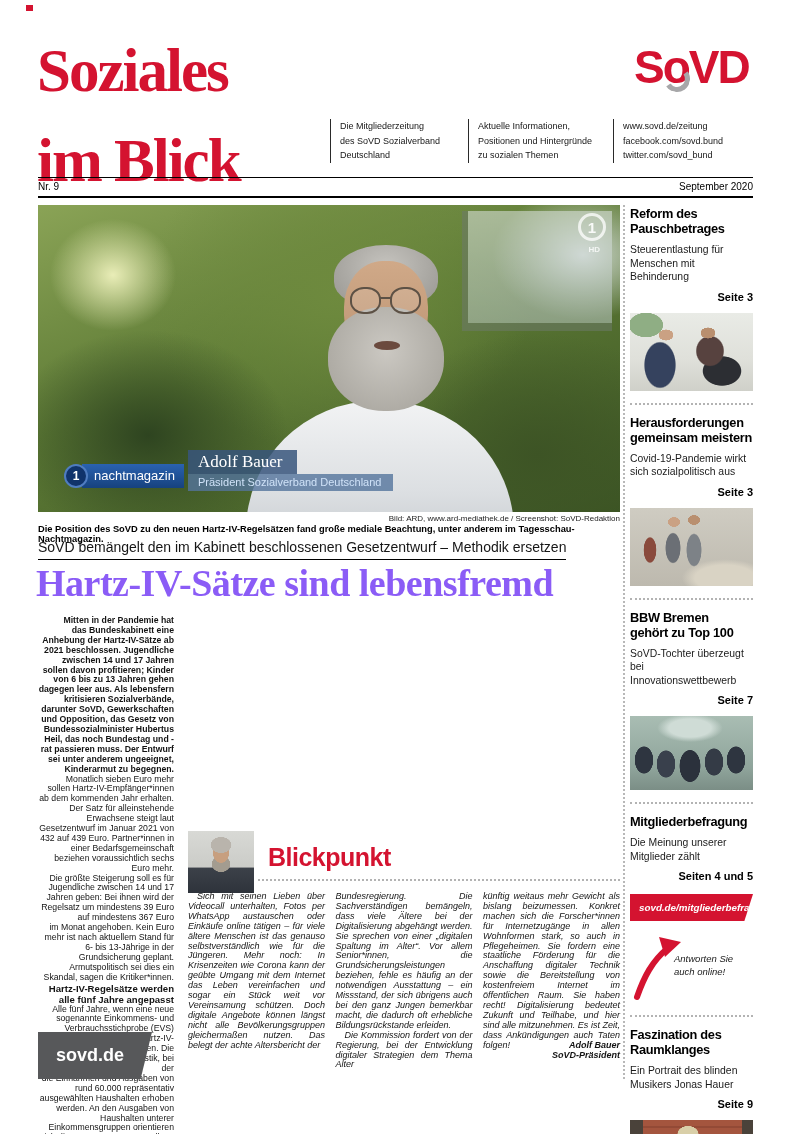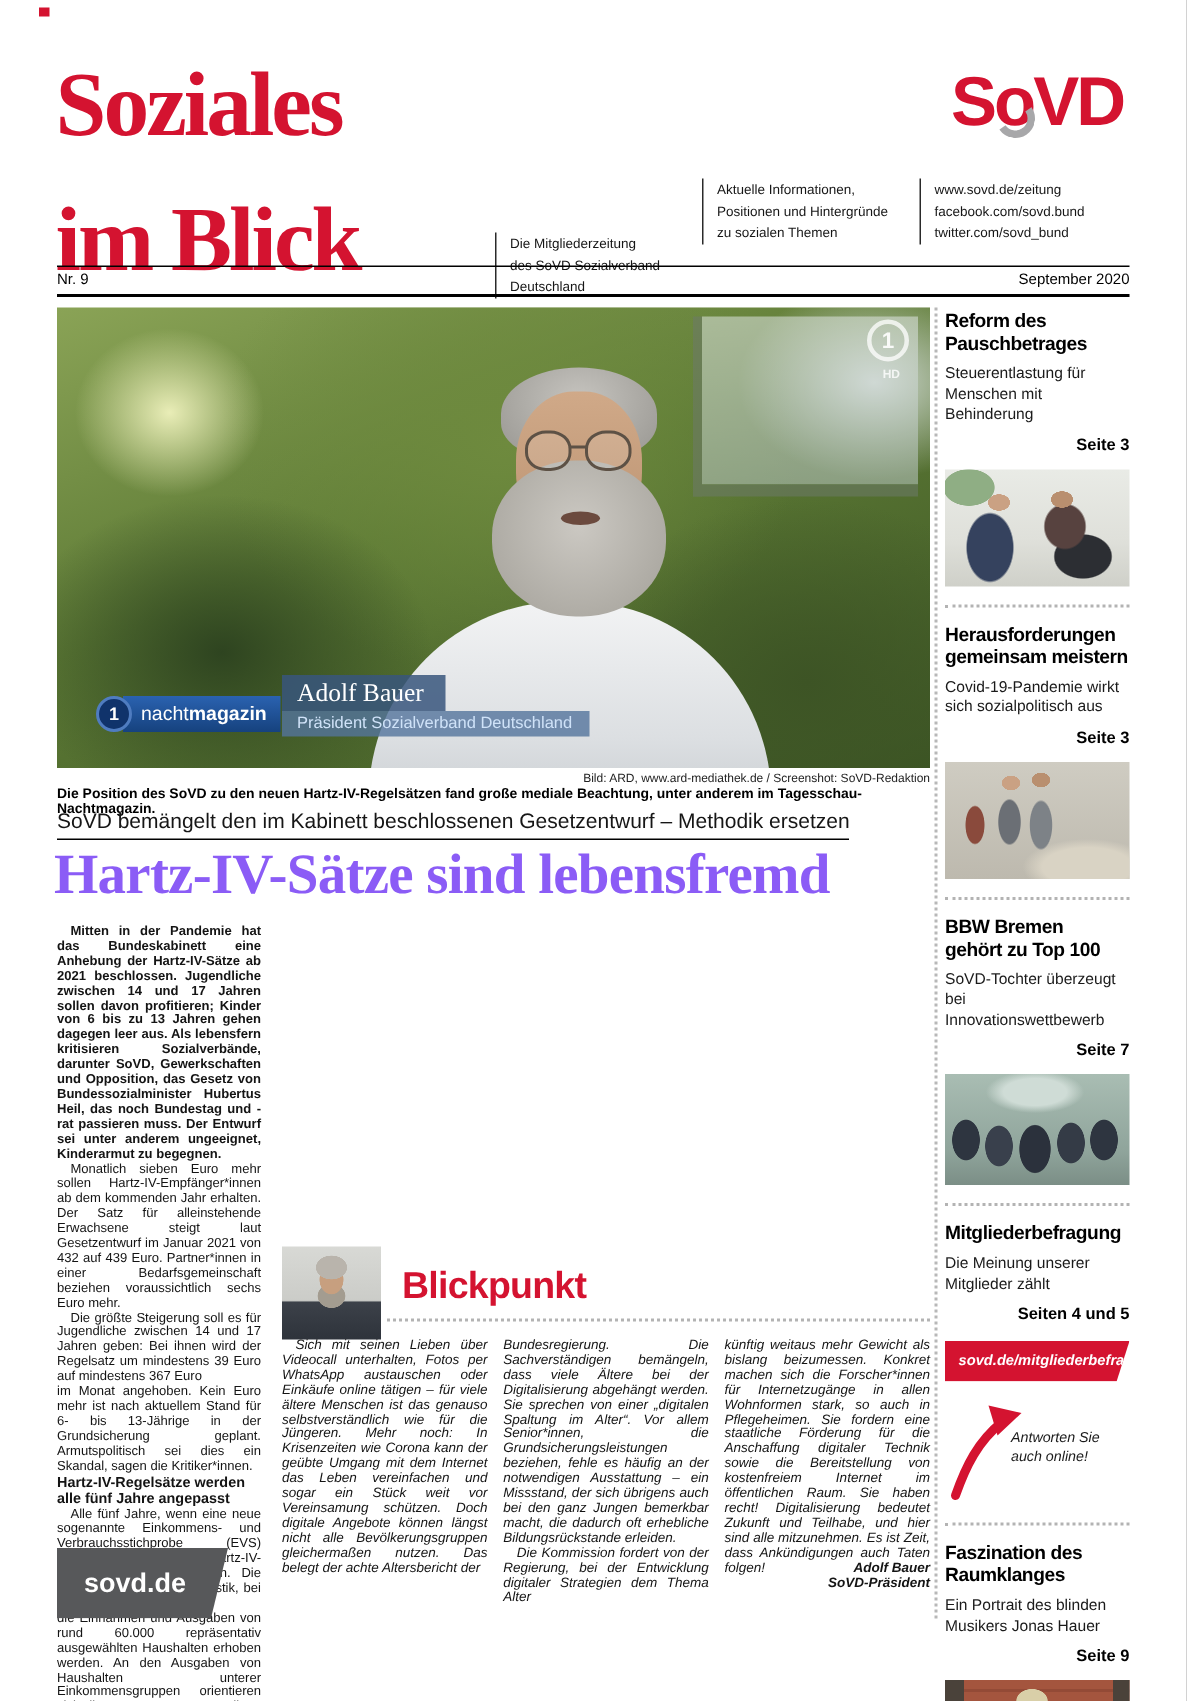--- a/index.html
+++ b/index.html
@@ -10,21 +10,21 @@
   body{background:#888;font-family:"Liberation Sans",sans-serif;}
   #page{position:relative;width:791px;height:1134px;background:#ffffff;margin:0 auto;overflow:hidden;color:var(--ink);}
   .pre{white-space:pre-line;}
 
   
   .print-mark{position:absolute;left:26px;top:5px;width:7px;height:6px;background:var(--red);}
   .mast-title{position:absolute;left:37px;top:26px;font-family:"Liberation Serif",serif;font-weight:bold;
     font-size:61px;line-height:90px;letter-spacing:-2px;color:var(--red);}
   .info-col{position:absolute;top:119px;font-size:9px;line-height:14.5px;color:#161616;
     border-left:1px solid #2a2a2a;padding-left:9px;}
-  .ic1{left:330px;width:132px;margin-top:36px;}
+  .ic1{left:330px;width:132px;}
   .ic2{left:468px;width:140px;}
   .ic3{left:613px;width:140px;}
   .sovd-logo{position:absolute;left:634px;top:40px;font-size:46px;font-weight:bold;letter-spacing:-2px;color:var(--red);}
   .logo-swoosh{position:absolute;left:664px;top:66px;width:26px;height:26px;border-radius:50%;
     border:5px solid transparent;border-right-color:#a7a7a9;border-bottom-color:#a7a7a9;transform:rotate(10deg);}
   .rule-thin{position:absolute;left:38px;width:715px;top:177px;border-top:1px solid #000;}
   .issue-row{position:absolute;left:38px;width:715px;top:181px;display:flex;justify-content:space-between;
     font-size:10px;color:#000;}
   .rule-thick{position:absolute;left:38px;width:715px;top:196px;border-top:2px solid #000;}
 
@@ -56,37 +56,37 @@
   .bridge{position:absolute;left:50px;top:52px;width:12px;height:2px;background:#5d5145;z-index:2;}
   .ard-badge{position:absolute;right:14px;top:8px;width:28px;height:28px;border:3px solid rgba(255,255,255,.75);
     border-radius:50%;color:rgba(255,255,255,.9);font-weight:bold;font-size:15px;
     display:flex;align-items:center;justify-content:center;}
   .hd-badge{position:absolute;right:20px;top:40px;font-size:8px;font-weight:bold;color:rgba(255,255,255,.8);margin-left:10px;}
   .nm{position:absolute;left:26px;bottom:24px;display:flex;align-items:center;z-index:5;}
   .nm-globe{width:24px;height:24px;border-radius:50%;background:#10336b;border:2px solid #4f7cc0;color:#fff;
     font-size:12px;font-weight:bold;display:flex;align-items:center;justify-content:center;z-index:6;}
   .nm-box{background:linear-gradient(180deg,#2a62b0 0%,#16427e 100%);color:#fff;font-size:13px;
     padding:4px 9px 5px 12px;margin-left:-6px;}
-  .nm-box b{font-weight:bold;margin-top:16px;}
+  .nm-box b{font-weight:normal;margin-top:16px;}
   .lt{position:absolute;left:150px;bottom:21px;z-index:4;}
   .lt-name{display:block;width:fit-content;background:rgba(56,86,124,.85);color:#fff;
     font-family:"Liberation Serif",serif;font-size:17px;padding:2px 14px 2px 10px;}
   .lt-role{display:block;width:fit-content;background:rgba(84,116,156,.8);color:#cfe2f8;
     font-size:11px;padding:2px 12px 3px 10px;}
   .credit{position:absolute;left:38px;top:514px;width:582px;text-align:right;font-size:8px;color:#222;}
   .caption{position:absolute;left:38px;top:524px;width:582px;font-size:9.3px;font-weight:bold;color:#000;}
 
   
   .kicker{position:absolute;left:38px;top:539px;width:fit-content;max-width:582px;font-size:14px;color:#161616;
     padding-bottom:4px;border-bottom:1.5px solid #000;}
   .headline{position:absolute;left:36px;top:561px;width:584px;font-family:"Liberation Serif",serif;
     font-weight:bold;font-size:38px;letter-spacing:-.5px;color:#8b5cf6;}
   .article-cols{position:absolute;left:38px;top:616px;width:582px;display:flex;justify-content:space-between;flex-direction:column;}
   .acol{width:136px;font-size:8.7px;line-height:9.9px;text-align:justify;color:#141414;}
-  .acol p{margin:0;}
+  .acol p{margin:0;text-align:right;}
   .indent{text-indent:9px;}
   .lead-bold{font-weight:bold;}
   .subhead{font-weight:bold;font-size:9.6px;line-height:11px;text-align:left;margin:3px 0 2px;}
   .cont{font-weight:bold;font-style:italic;text-align:right;}
 
   
   .bp-photo{position:absolute;left:188px;top:831px;width:66px;height:62px;
     background:
       radial-gradient(17px 13px at 33px 14px,#b9b4ac 60%,transparent 62%),
       radial-gradient(13px 16px at 33px 22px,#c79f7f 60%,transparent 63%),

